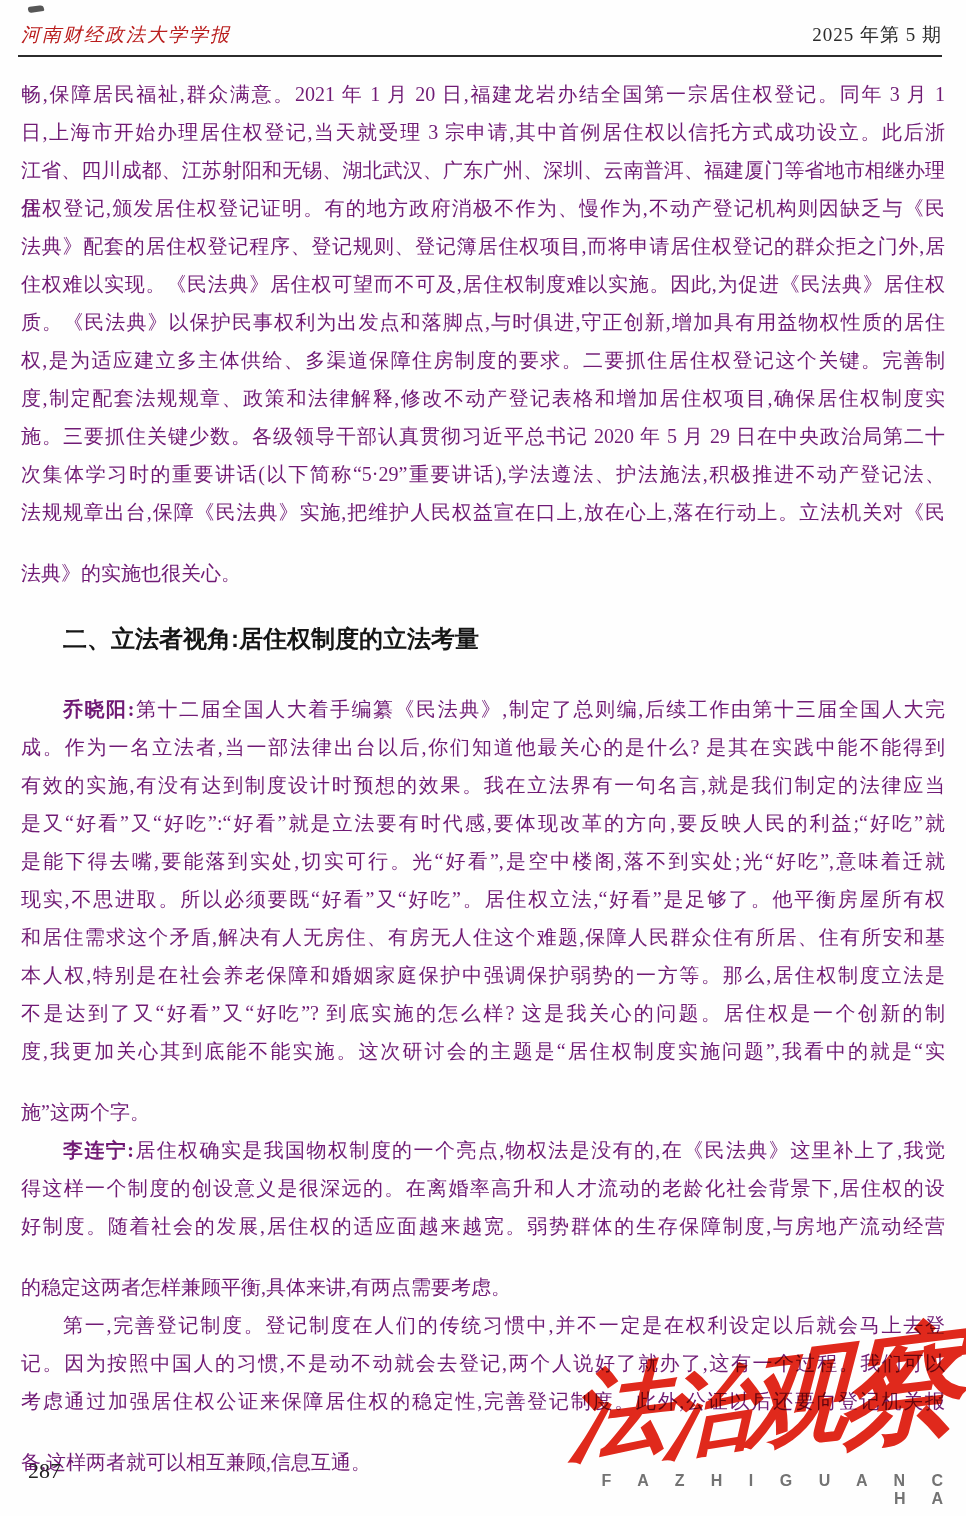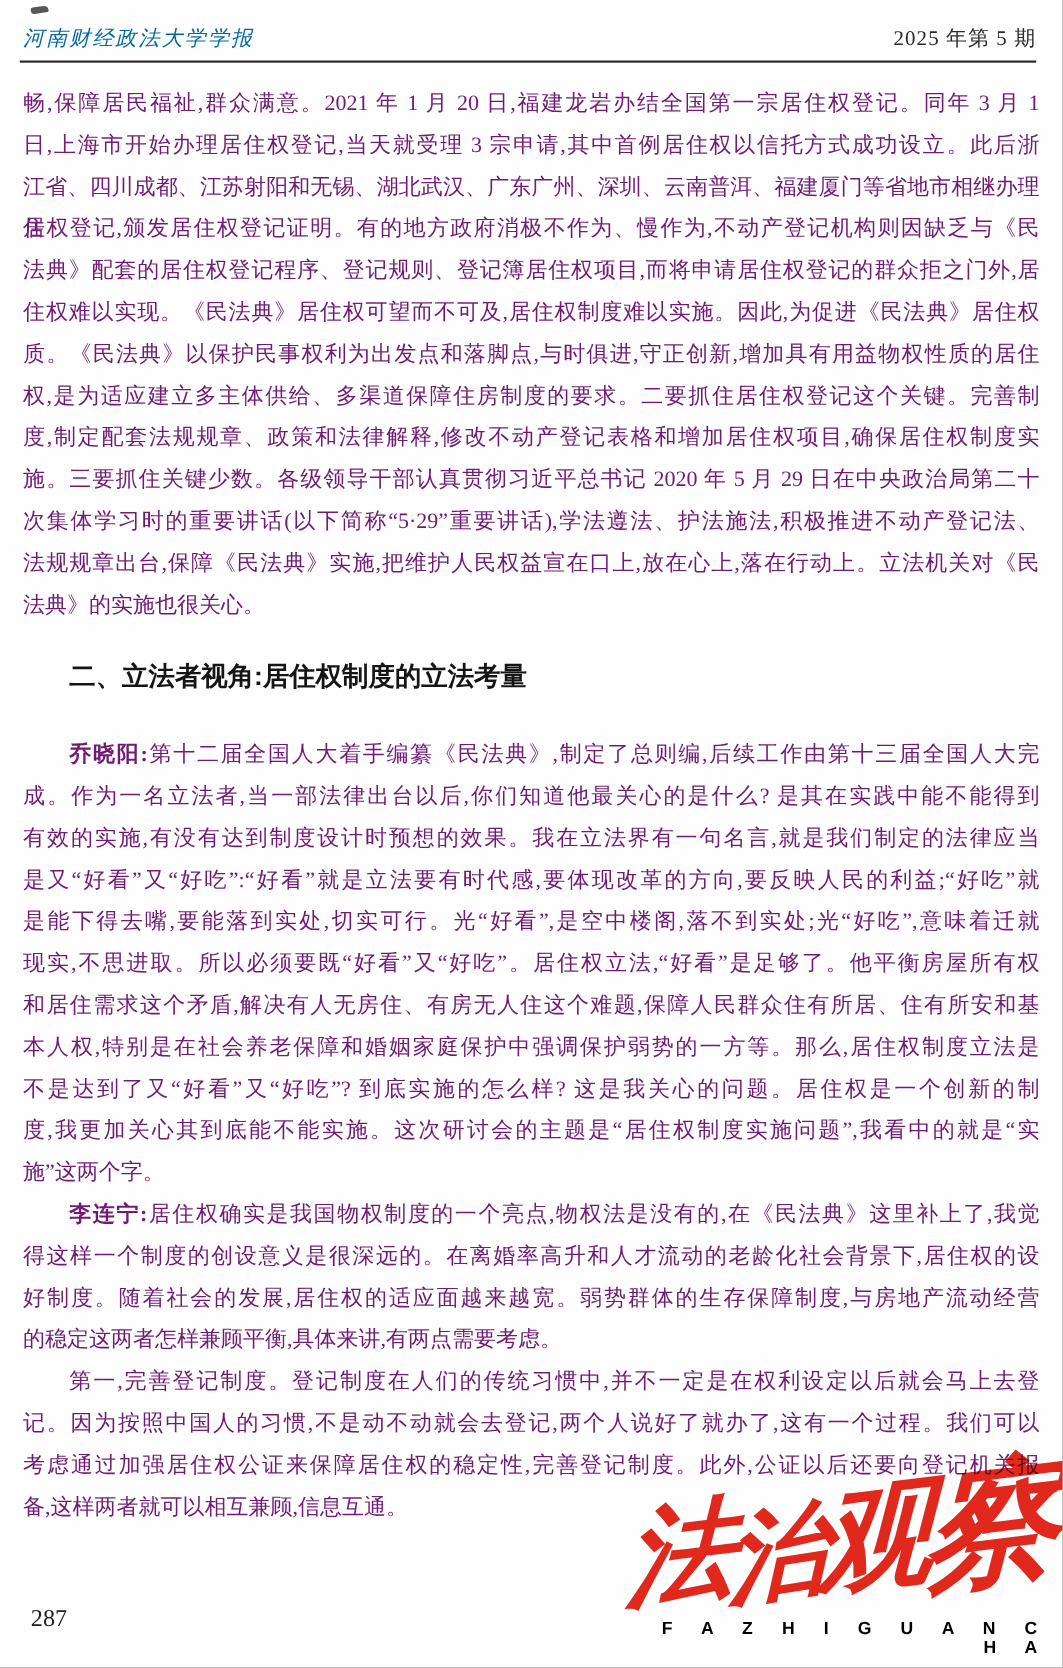--- a/index.html
+++ b/index.html
@@ -11,21 +11,21 @@
     overflow: hidden;
     font-family: "Liberation Serif", "DejaVu Serif", serif;
     color: #1e1e1e;
   }
   
   .header-row {
     position: absolute; top: 22px; left: 21px; right: 24px;
     display: flex; justify-content: space-between; align-items: baseline;
   }
   .journal-name {
-    font-size: 19px; font-style: italic; letter-spacing: 2px; color: #0369a1;
+    font-size: 19px; font-style: italic; letter-spacing: 2px; color: #b91c1c;
   }
   .issue-label {
     font-size: 19px; letter-spacing: 1px; color: #2a2a2a;
   }
   .head-rule {
     position: absolute; top: 55px; left: 18px; right: 24px;
     height: 2px; background: #2b2b2b;
   }
   .scan-artifact {
     position: absolute; top: 6px; left: 28px; width: 16px; height: 6px;
@@ -36,21 +36,21 @@
   .content {
     position: absolute; top: 75px; left: 21px; right: 21px;
   }
   .line {
     height: 38px; line-height: 38px;
     font-size: 20px;
     text-align: justify;
     text-align-last: justify;
     color: #701a75;
   }
-  .line.last { text-align-last: left; }
+  .line.last { text-align-last: left; margin-top: 23px; }
   .line.indent { padding-left: 42px; }
   .line b { font-weight: bold; }
   .heading {
     height: 38px; line-height: 38px;
     margin-top: 28px;
     padding-left: 42px;
     font-family: "Liberation Sans", "DejaVu Sans", sans-serif;
     font-weight: bold; font-size: 24px; color: #151515;
   }
   .para.after-heading { margin-top: 32px; }
@@ -148,15 +148,15 @@
 
   <div class="page-number">287</div>
 
   <div class="watermark">
     <div class="wm-cal" id="wm-cal" style="color: rgb(225, 41, 28);">
         <span>法</span>
         <span>治</span>
         <span>观</span>
         <span>察</span>
       </div>
-    <div class="wm-sub" style="color: #000000;">F A Z H I G U A N C H A</div>
+    <div class="wm-sub" style="color: #737373;">F A Z H I G U A N C H A</div>
   </div>
 </div>
 
 </body></html>

